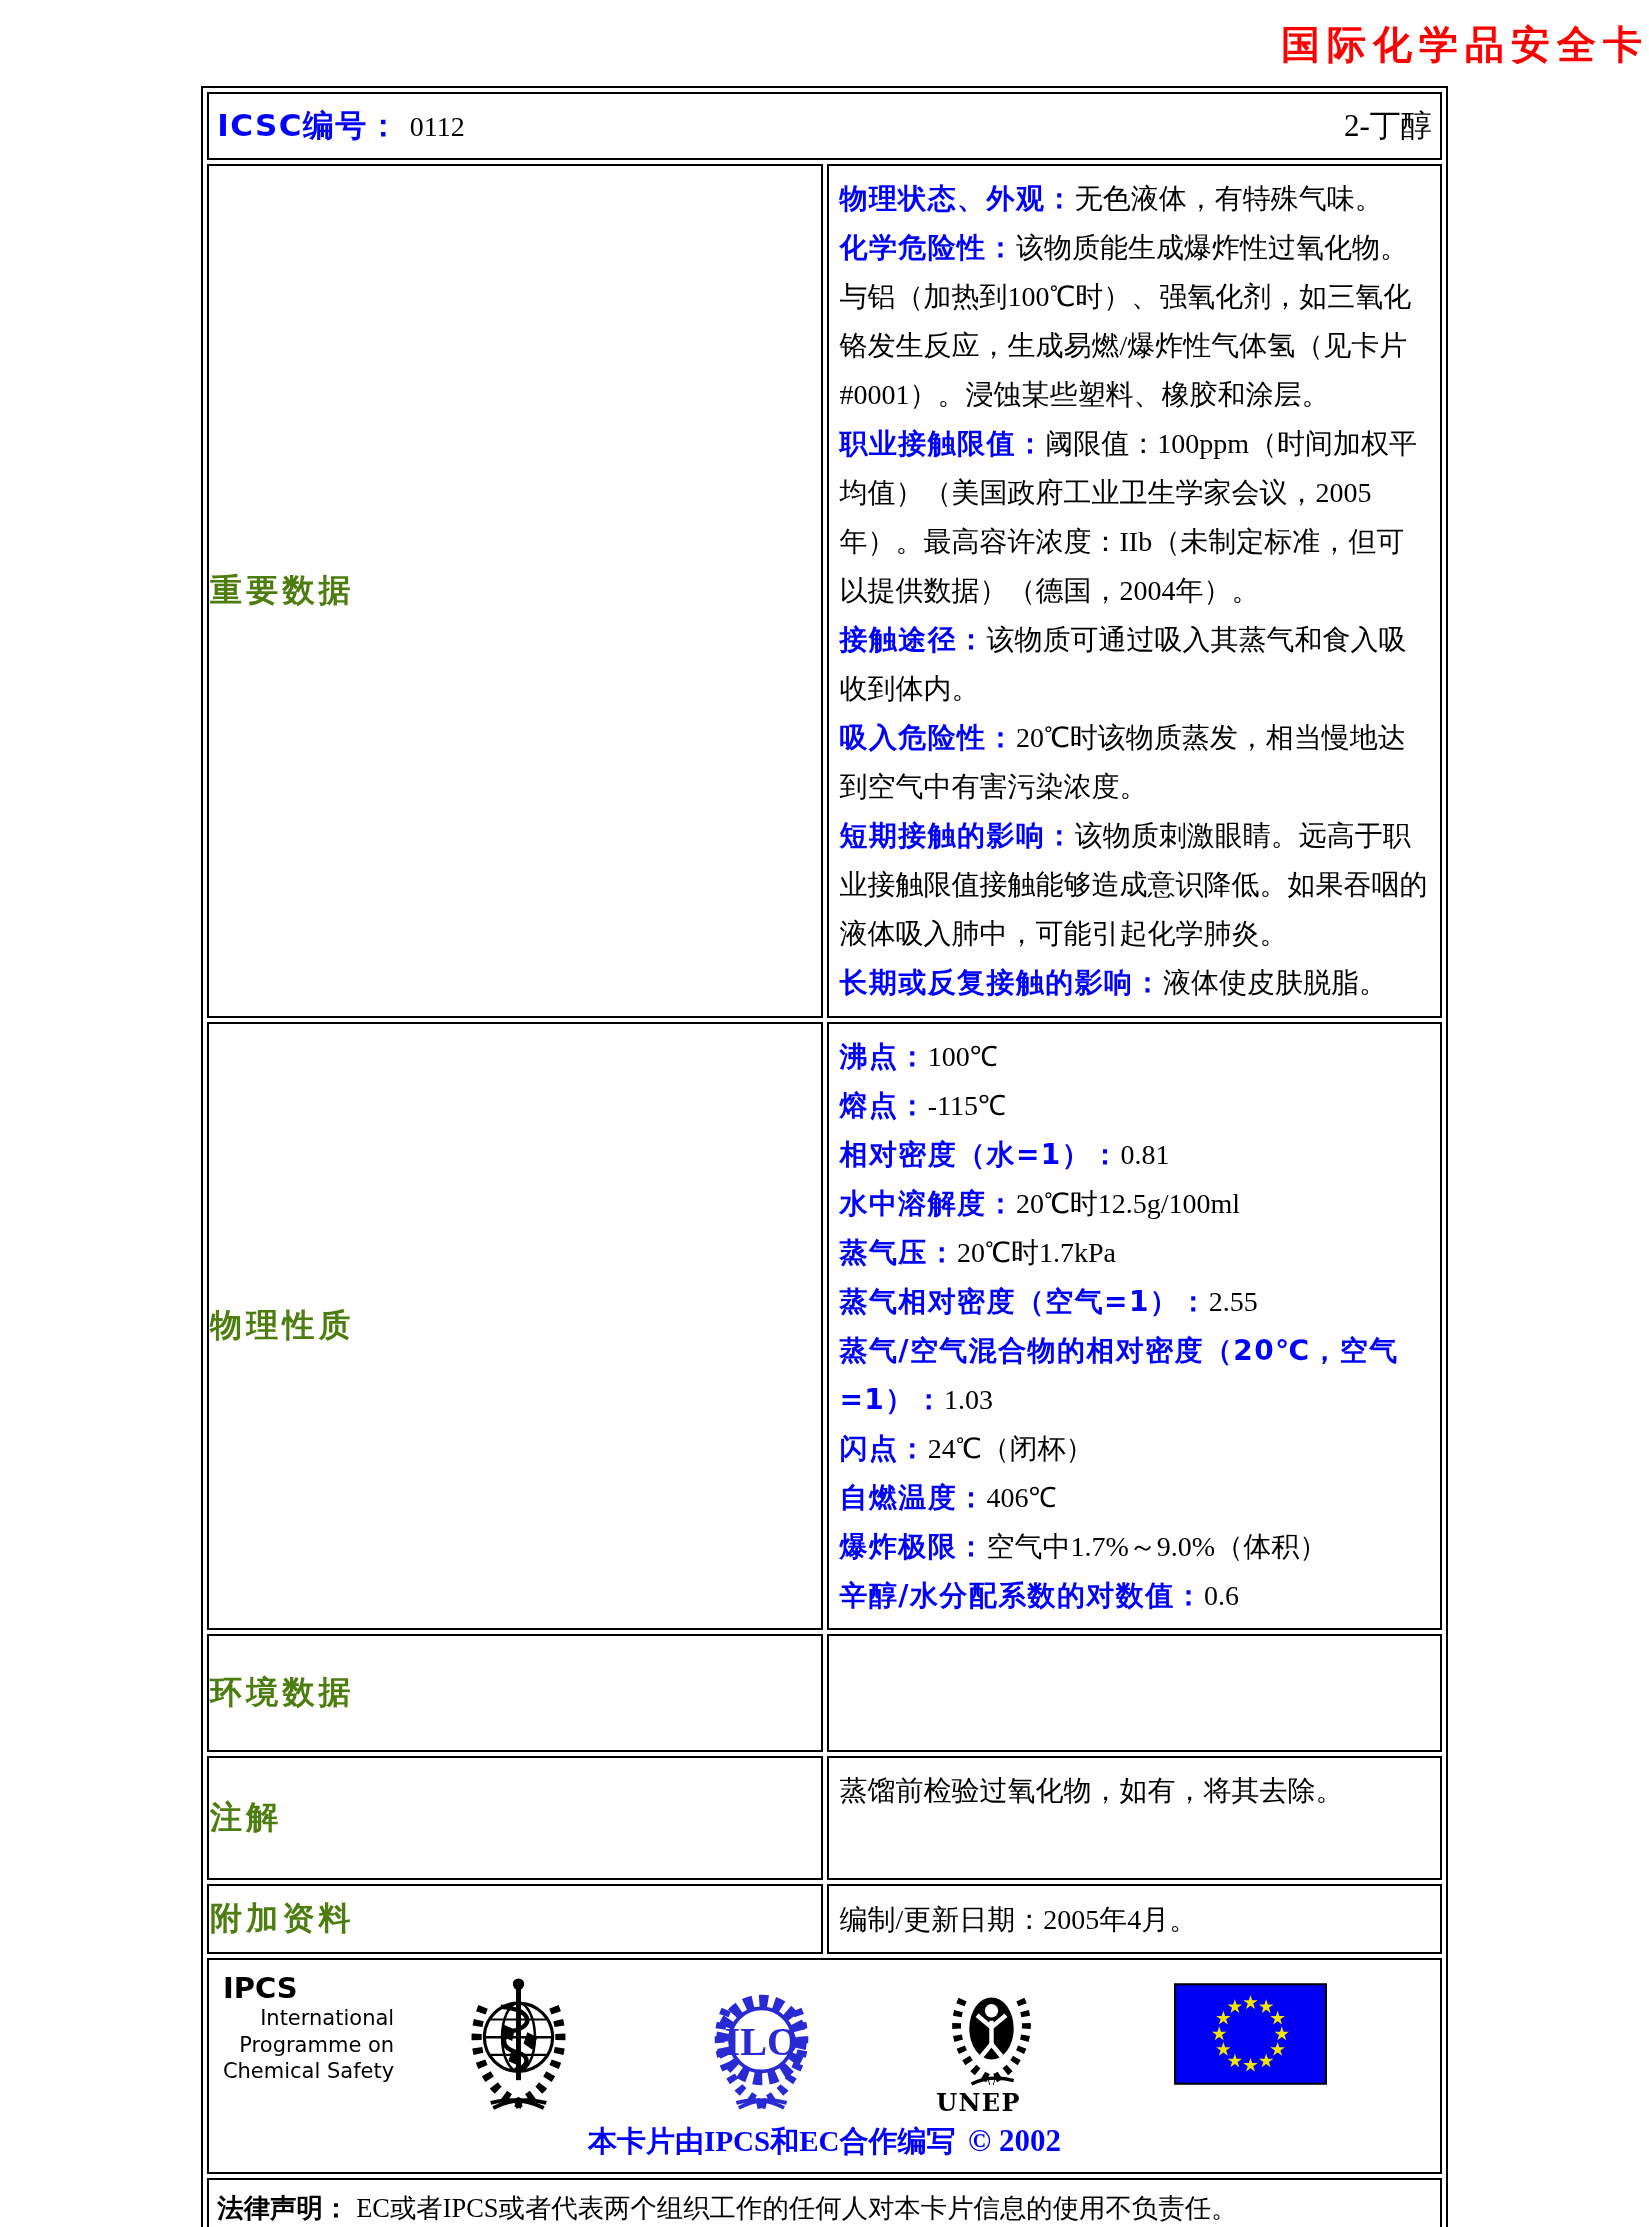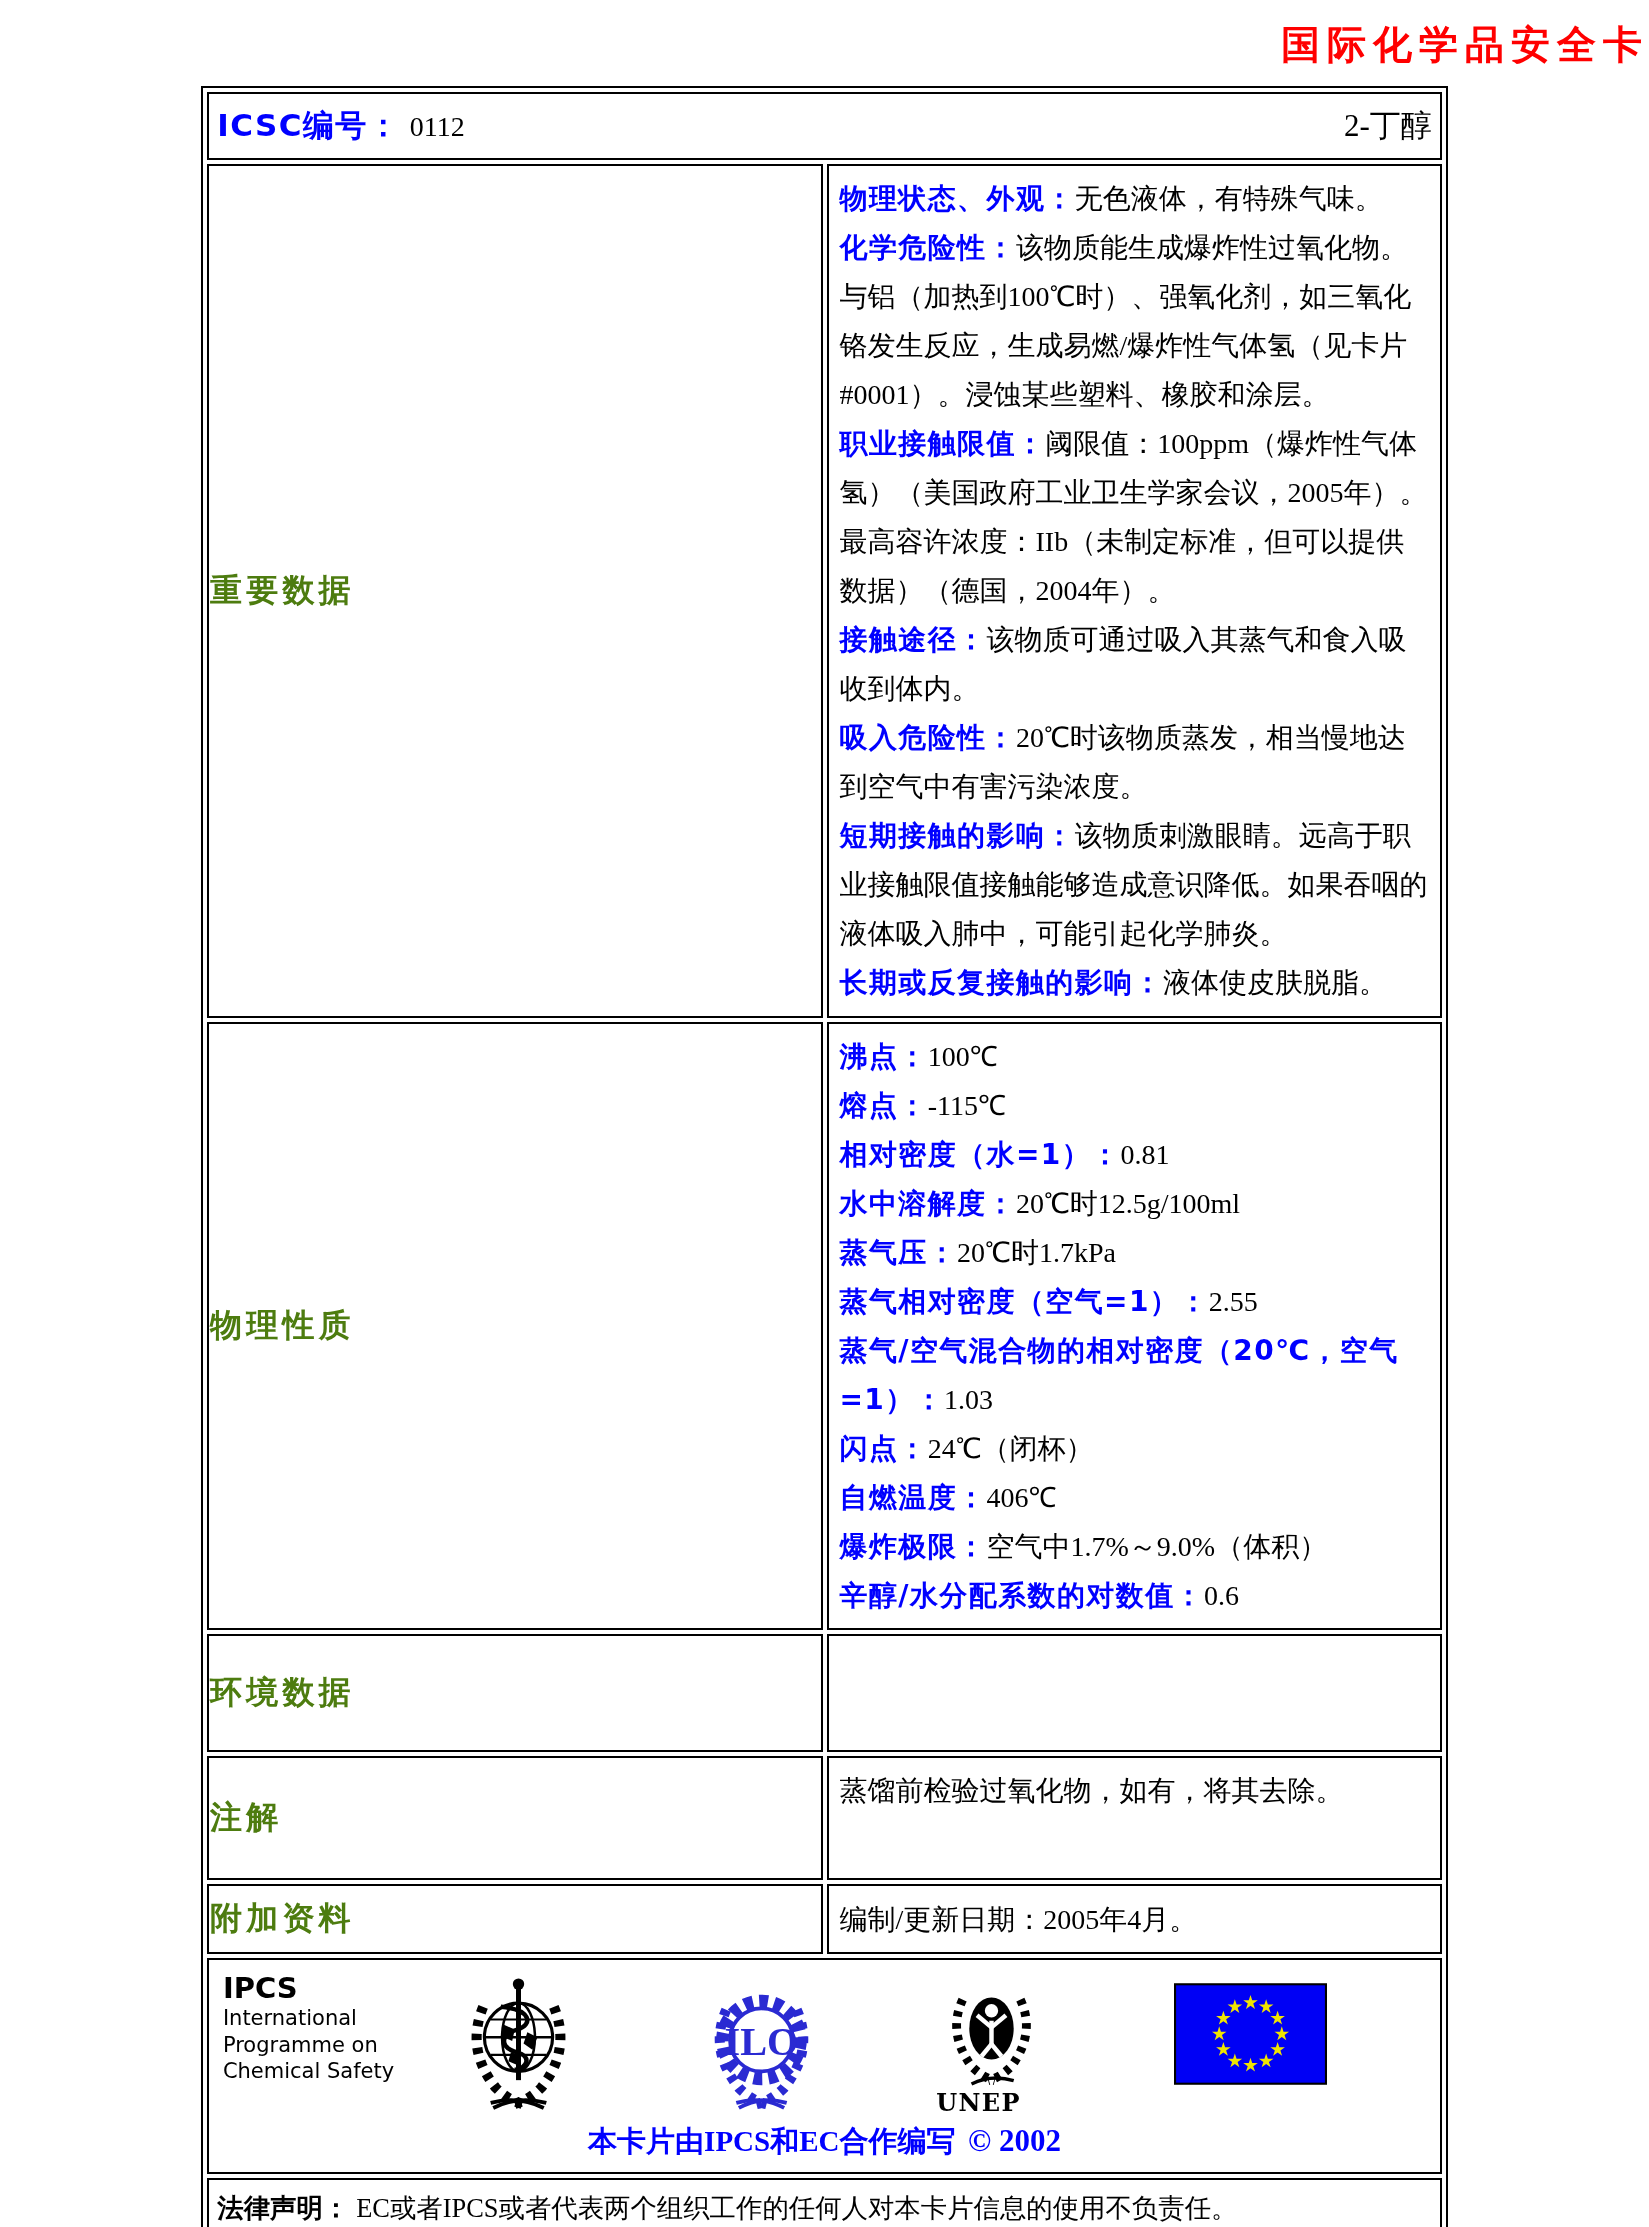--- a/index.html
+++ b/index.html
@@ -21,21 +21,21 @@
   .plbl{color:#0000ff;font-weight:bold;font-family:"DejaVu Sans",sans-serif;letter-spacing:1.4px;}
   .pval{color:#000;}
   td.h-important{height:572px;}
   td.h-physical{height:547px;}
   td.h-env{height:97px;}
   td.h-notes{height:104px;}
   td.footer-cell{padding:12.5px 9.7px 9.7px 9.7px;}
   .footer-flex{display:flex;align-items:flex-start;}
   .ipcs-block{margin-left:4.2px;font-family:"DejaVu Sans",sans-serif;}
   .ipcs-title{font-size:29px;font-weight:bold;line-height:33px;}
-  .ipcs-line{font-size:21px;line-height:26.4px;}
+  .ipcs-line{font-size:21px;line-height:26.4px;text-align:right;}
   .logo{flex:0 0 auto;}
   .logo-who{margin-left:60px;margin-top:1.4px;}
   .logo-ilo{margin-left:114px;margin-top:4.2px;}
   .logo-unep{margin-left:110px;margin-top:2.8px;}
   .unep-text{font-family:"DejaVu Serif",serif;font-weight:bold;font-size:24px;line-height:24px;
     letter-spacing:1.4px;margin-top:-2.8px;}
   .logo-eu{margin-left:127px;margin-top:11px;}
   .credit-line{text-align:center;margin-top:7px;color:#0000ff;font-weight:bold;
     font-size:29px;font-family:"Liberation Serif",serif;}
   .credit-copy{margin-left:12.5px;font-size:31px;}
@@ -59,21 +59,21 @@
       </div>
     </td>
   </tr>
 
   <tr>
     <td class="rowlabel">重要数据</td>
     <td class="content h-important">
       <div>
               <div><span class="plbl">物理状态、外观：</span><span class="pval">无色液体，有特殊气味。</span></div>
               <div><span class="plbl">化学危险性：</span><span class="pval">该物质能生成爆炸性过氧化物。与铝（加热到100℃时）、强氧化剂，如三氧化铬发生反应，生成易燃/爆炸性气体氢（见卡片#0001）。浸蚀某些塑料、橡胶和涂层。</span></div>
-              <div><span class="plbl">职业接触限值：</span><span class="pval">阈限值：100ppm（爆炸性气体氢）（美国政府工业卫生学家会议，2005年）。最高容许浓度：IIb（未制定标准，但可以提供数据）（德国，2004年）。</span></div>
+              <div><span class="plbl">职业接触限值：</span><span class="pval">阈限值：100ppm（时间加权平均值）（美国政府工业卫生学家会议，2005年）。最高容许浓度：IIb（未制定标准，但可以提供数据）（德国，2004年）。</span></div>
               <div><span class="plbl">接触途径：</span><span class="pval">该物质可通过吸入其蒸气和食入吸收到体内。</span></div>
               <div><span class="plbl">吸入危险性：</span><span class="pval">20℃时该物质蒸发，相当慢地达到空气中有害污染浓度。</span></div>
               <div><span class="plbl">短期接触的影响：</span><span class="pval">该物质刺激眼睛。远高于职业接触限值接触能够造成意识降低。如果吞咽的液体吸入肺中，可能引起化学肺炎。</span></div>
               <div><span class="plbl">长期或反复接触的影响：</span><span class="pval">液体使皮肤脱脂。</span></div>
             </div>
     </td>
   </tr>
 
   <tr>
     <td class="rowlabel">物理性质</td>

